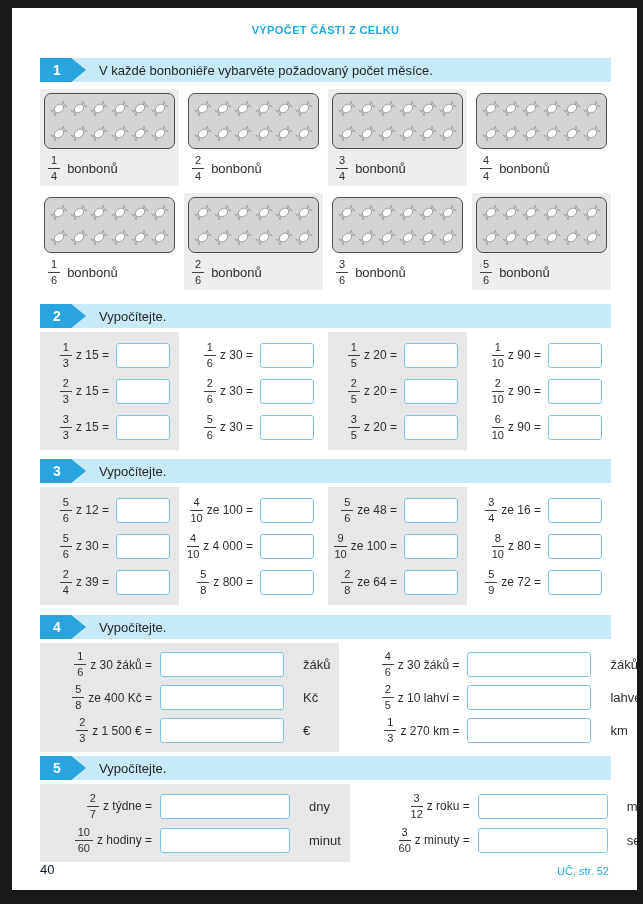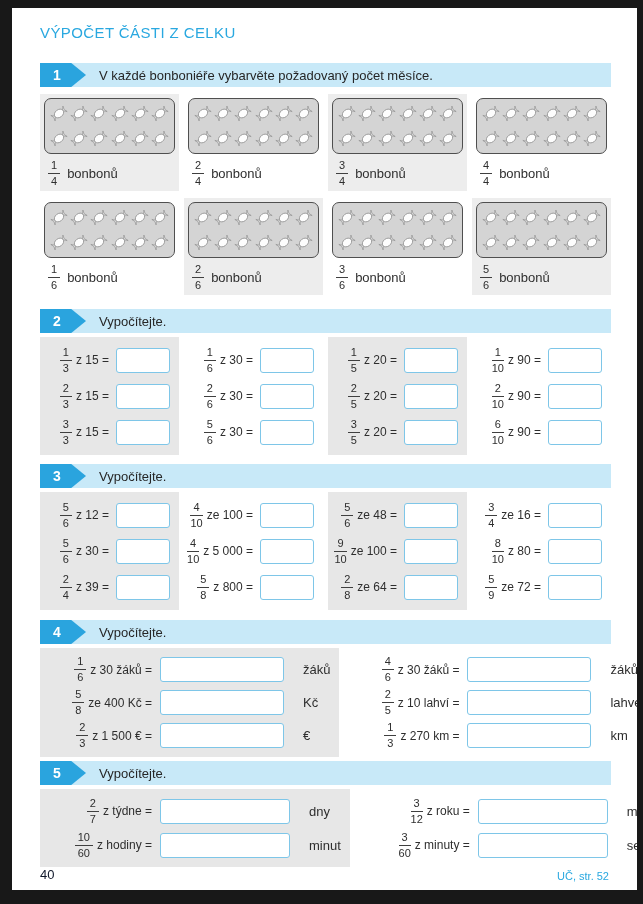--- a/index.html
+++ b/index.html
@@ -4,21 +4,21 @@
 <style>
   * { margin:0; padding:0; box-sizing:border-box; }
   html,body { width:643px; height:904px; }
   body { font-family:"Liberation Sans", sans-serif; background:#181818; }
   .frame { position:relative; width:643px; height:904px; background:#181818; }
   .page {
     position:absolute; top:8px; left:12px; right:6px; bottom:14px;
     background:#ffffff; display:flex; flex-direction:column;
     padding:16px 26px 6px 28px; overflow:hidden;
   }
-  .page-title { color:#29a8e0; font-size:15px; font-weight:normal; letter-spacing:.4px; }
+  .page-title { color:#29a8e0; font-size:11px; font-weight:bold; letter-spacing:.4px;text-align:center; }
 
   
   .sec-bar { display:flex; align-items:center; height:24px; background:#c8e9f8; }
   .sec-badge {
     width:46px; height:24px; background:#2aa4de; color:#fff;
     font-size:14px; font-weight:bold; display:flex; align-items:center; justify-content:center;
     padding-right:12px; flex:none;
     clip-path:polygon(0 0, 68% 0, 100% 50%, 68% 100%, 0 100%);
   }
   .sec-instr { font-size:13px; color:#262626; margin-left:13px; }
@@ -992,21 +992,21 @@
               <span class="fd">10</span>
             </span>
             <span class="ptext">ze 100 =</span>
             <input class="ans" type="text" style="">
           </div>
           <div class="prow">
             <span class="frac">
               <span class="fn">4</span>
               <span class="fd">10</span>
             </span>
-            <span class="ptext">z 5 000 =</span>
+            <span class="ptext">z 4 000 =</span>
             <input class="ans" type="text" style="">
           </div>
           <div class="prow">
             <span class="frac">
               <span class="fn">5</span>
               <span class="fd">8</span>
             </span>
             <span class="ptext">z 800 =</span>
             <input class="ans" type="text" style="">
           </div>

